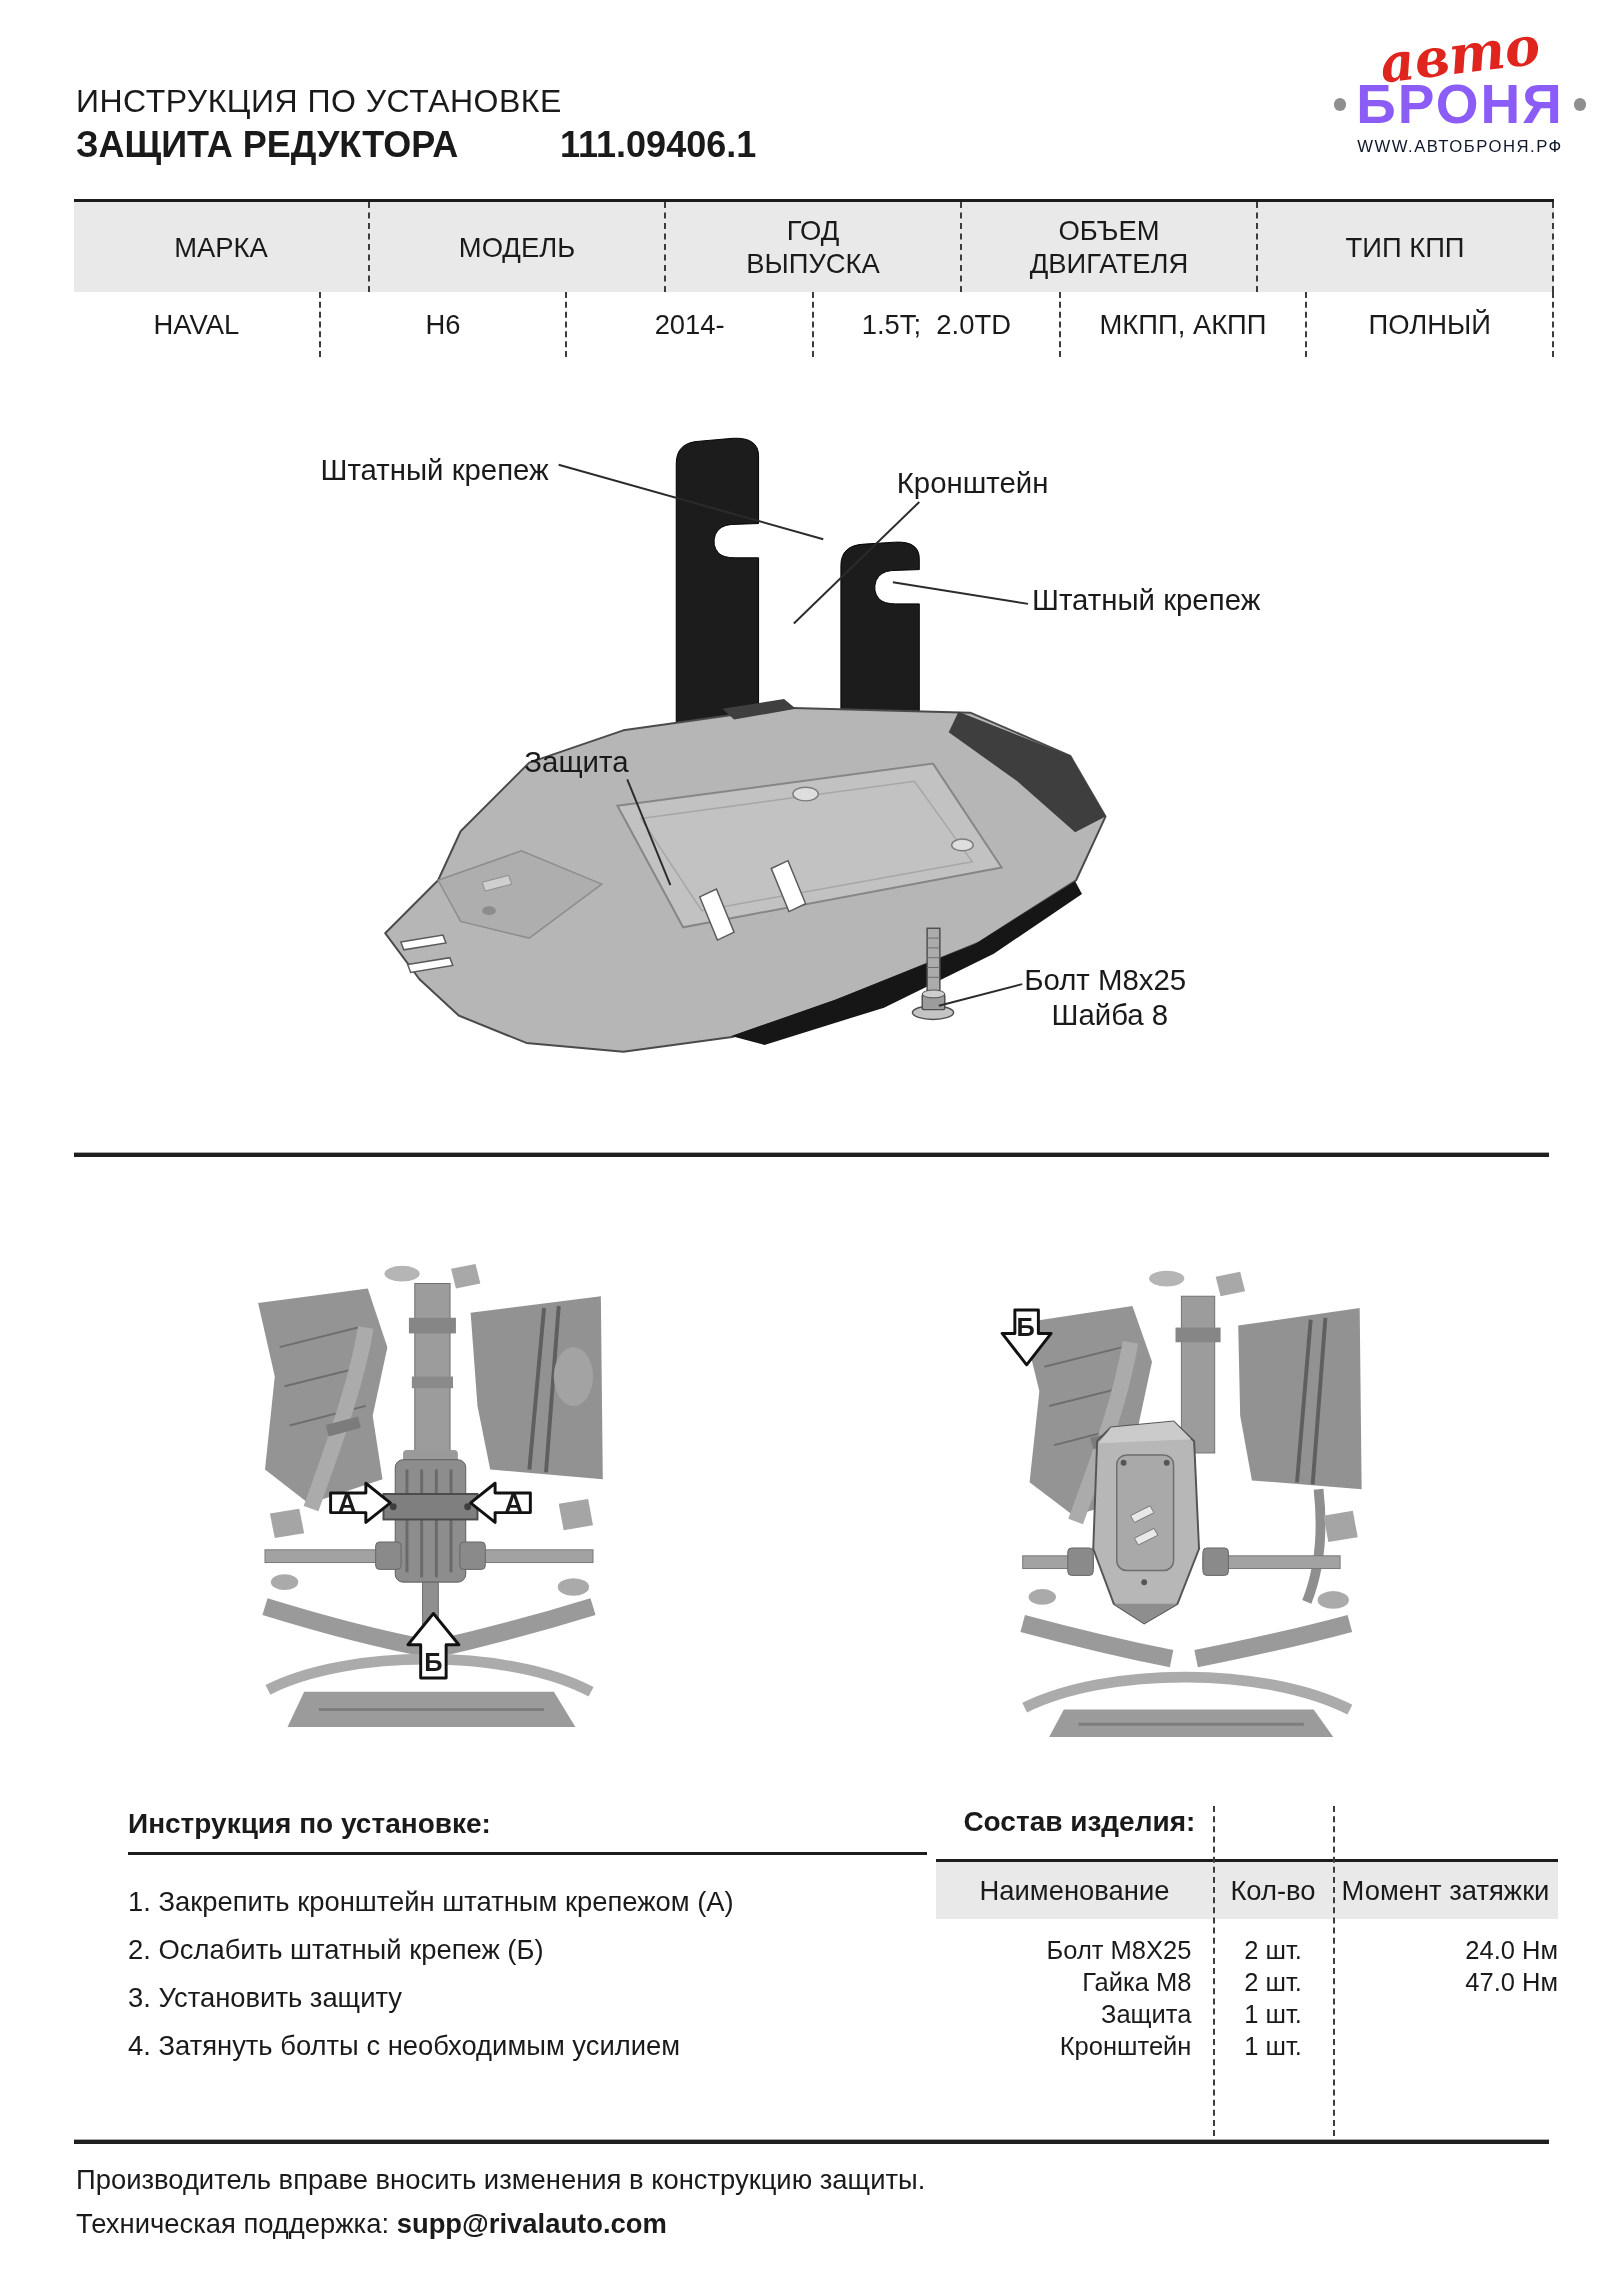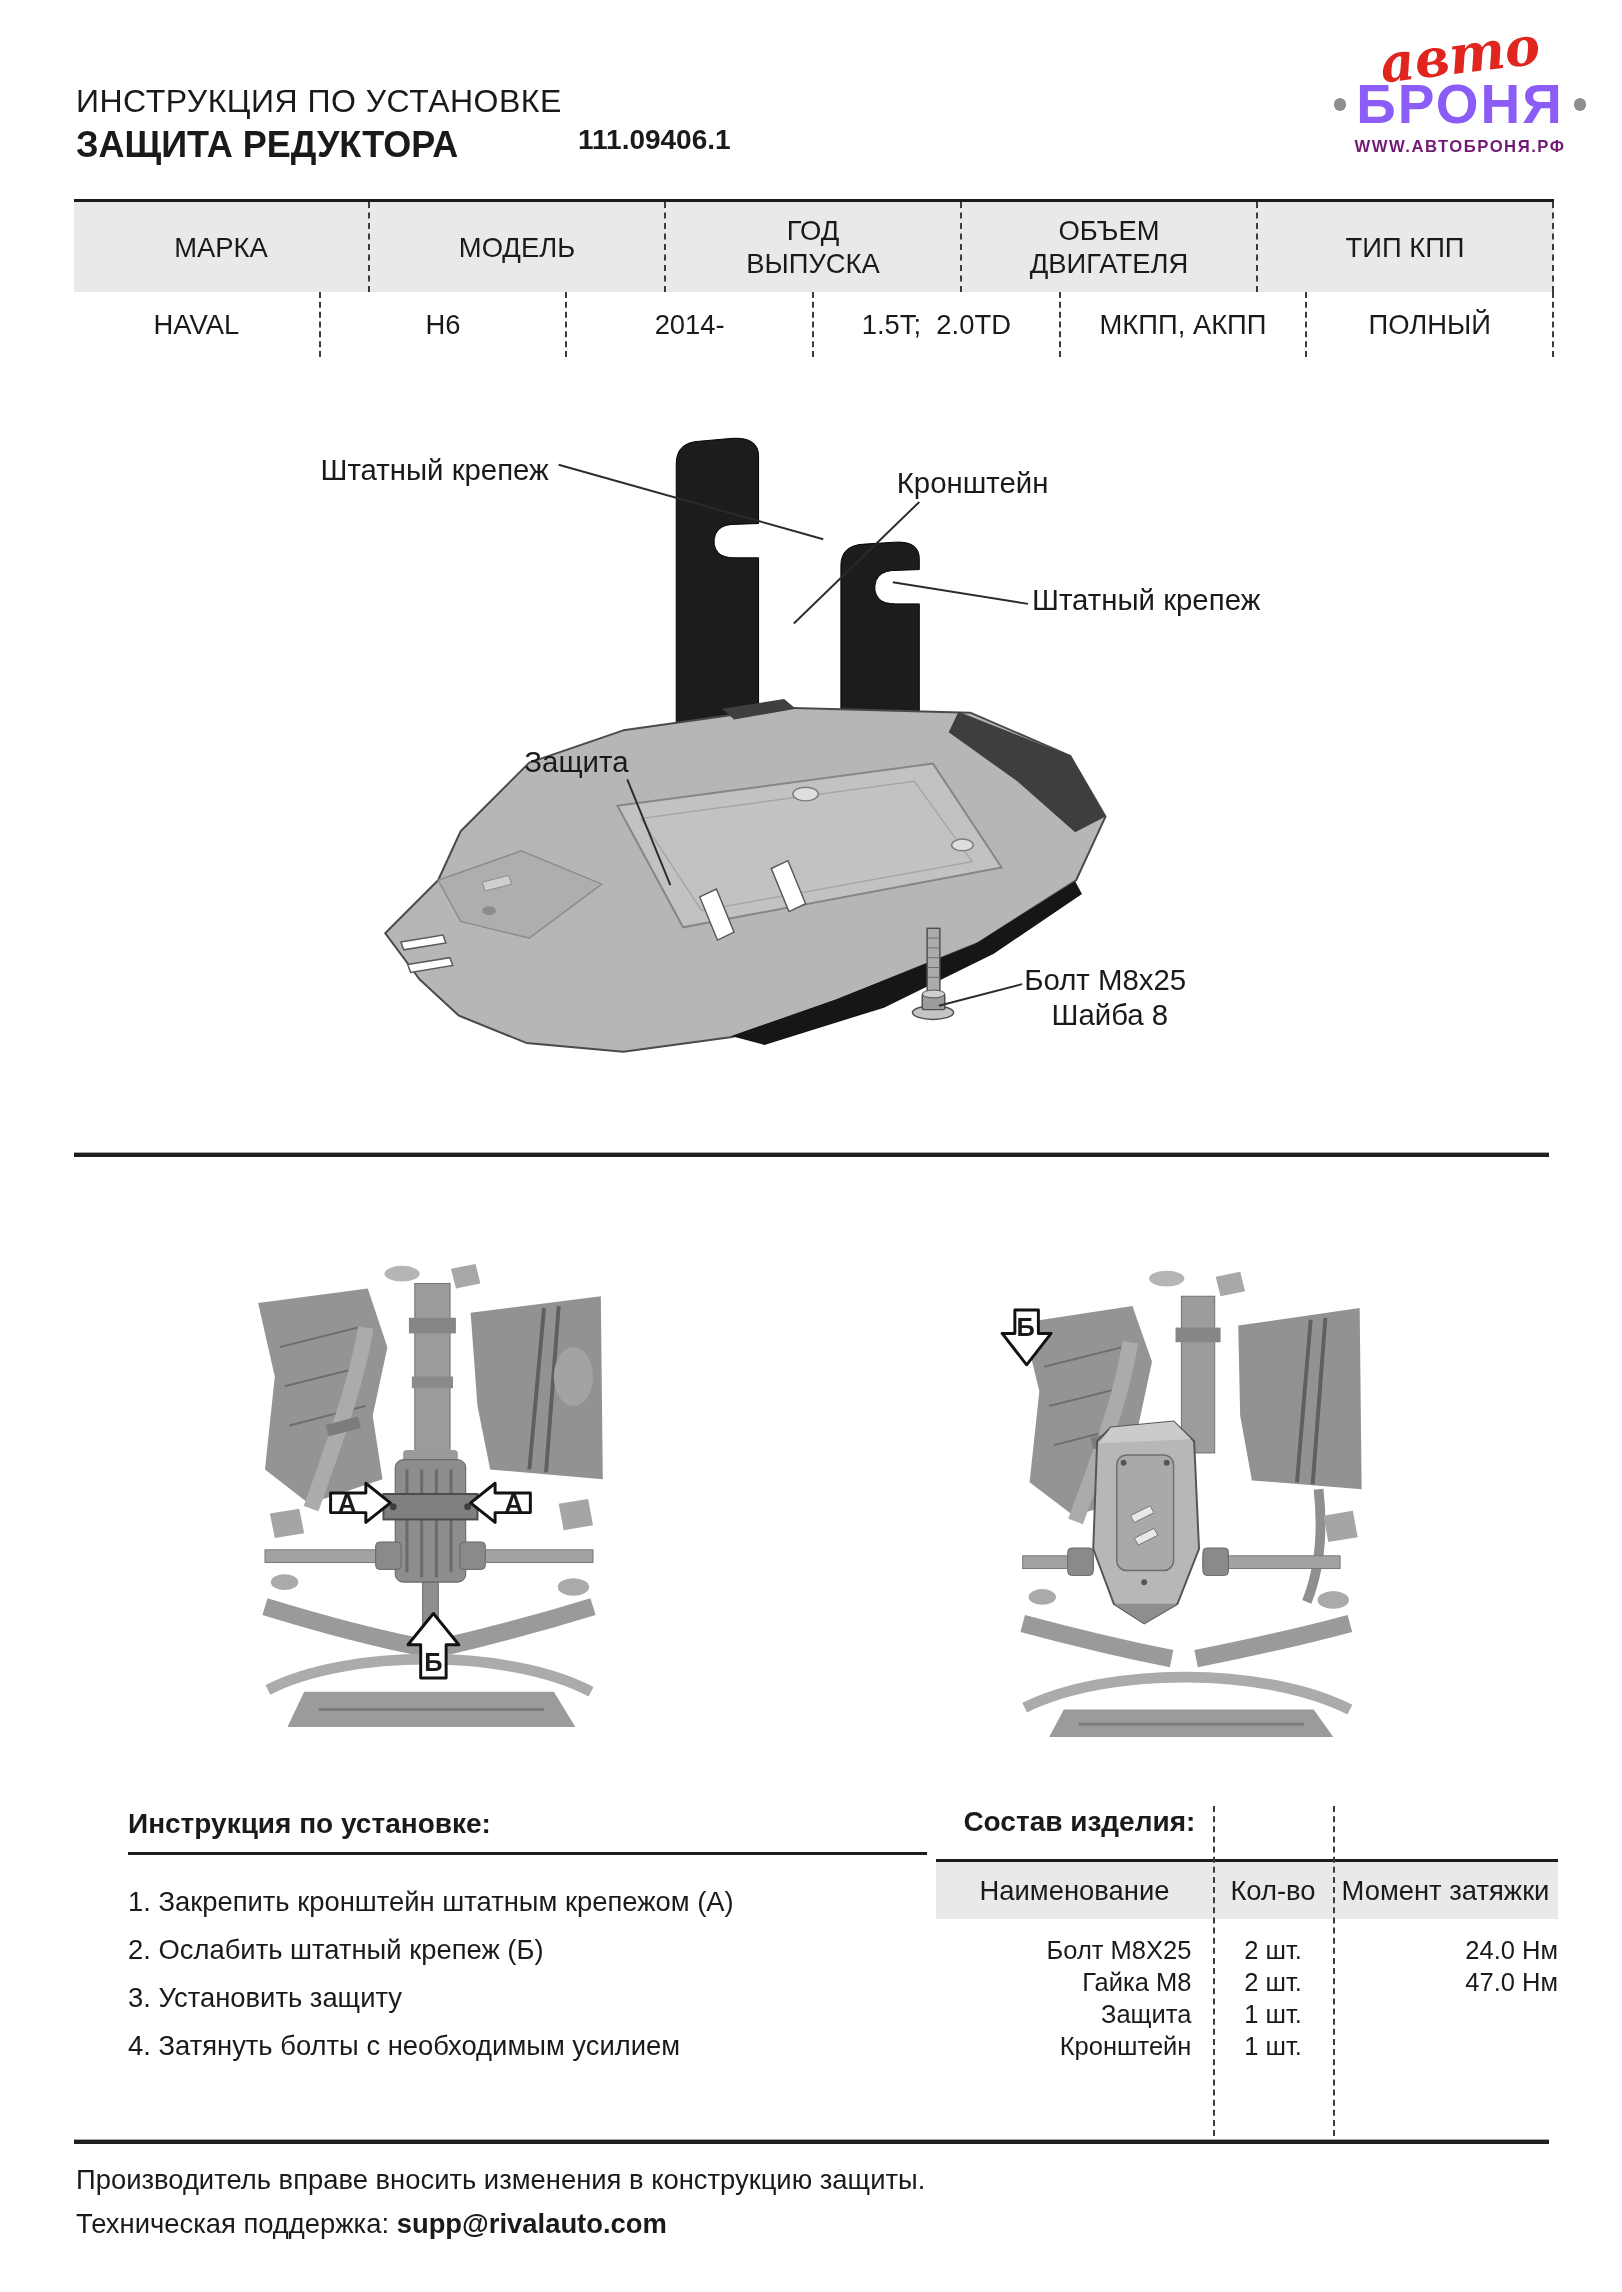--- a/index.html
+++ b/index.html
@@ -2,29 +2,29 @@
 <html><head>
 <meta charset="utf-8">
 <style>
   html,body{margin:0;padding:0;background:#fff;}
   .page{position:relative;width:1622px;height:2293px;background:#ffffff;
         font-family:"Liberation Sans",sans-serif;color:#1a1a1a;overflow:hidden;}
 
   
   .title1{position:absolute;left:76px;top:83px;font-size:32px;letter-spacing:0.5px;}
   .title2{position:absolute;left:76px;top:124px;font-size:36px;font-weight:bold;}
-  .partno{position:absolute;left:578px;top:124px;font-size:28px;font-weight:bold;}
+  .partno{position:absolute;left:560px;top:124px;font-size:36px;font-weight:bold;}
 
   .logo{position:absolute;left:1310px;top:25.5px;width:300px;text-align:center;}
   .logo-script{display:block;font-family:"DejaVu Serif",serif;font-style:italic;font-weight:bold;
                font-size:53px;line-height:57px;color:#e0251f;transform:rotate(-7deg);margin-bottom:-7.8px;}
   .logo-main-row{display:flex;align-items:center;justify-content:center;gap:9.8px;}
   .logo-dot{width:12.7px;height:12.7px;border-radius:50%;background:#8f8f8f;flex:none;}
   .logo-main{font-size:55px;line-height:59px;font-weight:bold;letter-spacing:2px;color:#8b5cf6;}
-  .logo-site{font-size:16.7px;font-weight:bold;letter-spacing:1.5px;margin-top:2.9px;color:#701a75;}
+  .logo-site{font-size:16.7px;font-weight:normal;letter-spacing:1.5px;margin-top:2.9px;color:#0f172a;}
 
   
   .spec-table{position:absolute;left:74px;top:199px;width:1480px;border-top:3.9px solid #1c1c1c;}
   .spec-row{display:flex;width:100%;}
   .spec-row.head{background:#e9e9e9;height:90px;}
   .spec-row.data{height:65px;background:#fff;}
   .spec-cell{flex:1 1 0;display:flex;align-items:center;justify-content:center;text-align:center;
              font-size:27.4px;line-height:33px;white-space:pre-wrap;border-right:2px dashed #3c3c3c;}
 
   

